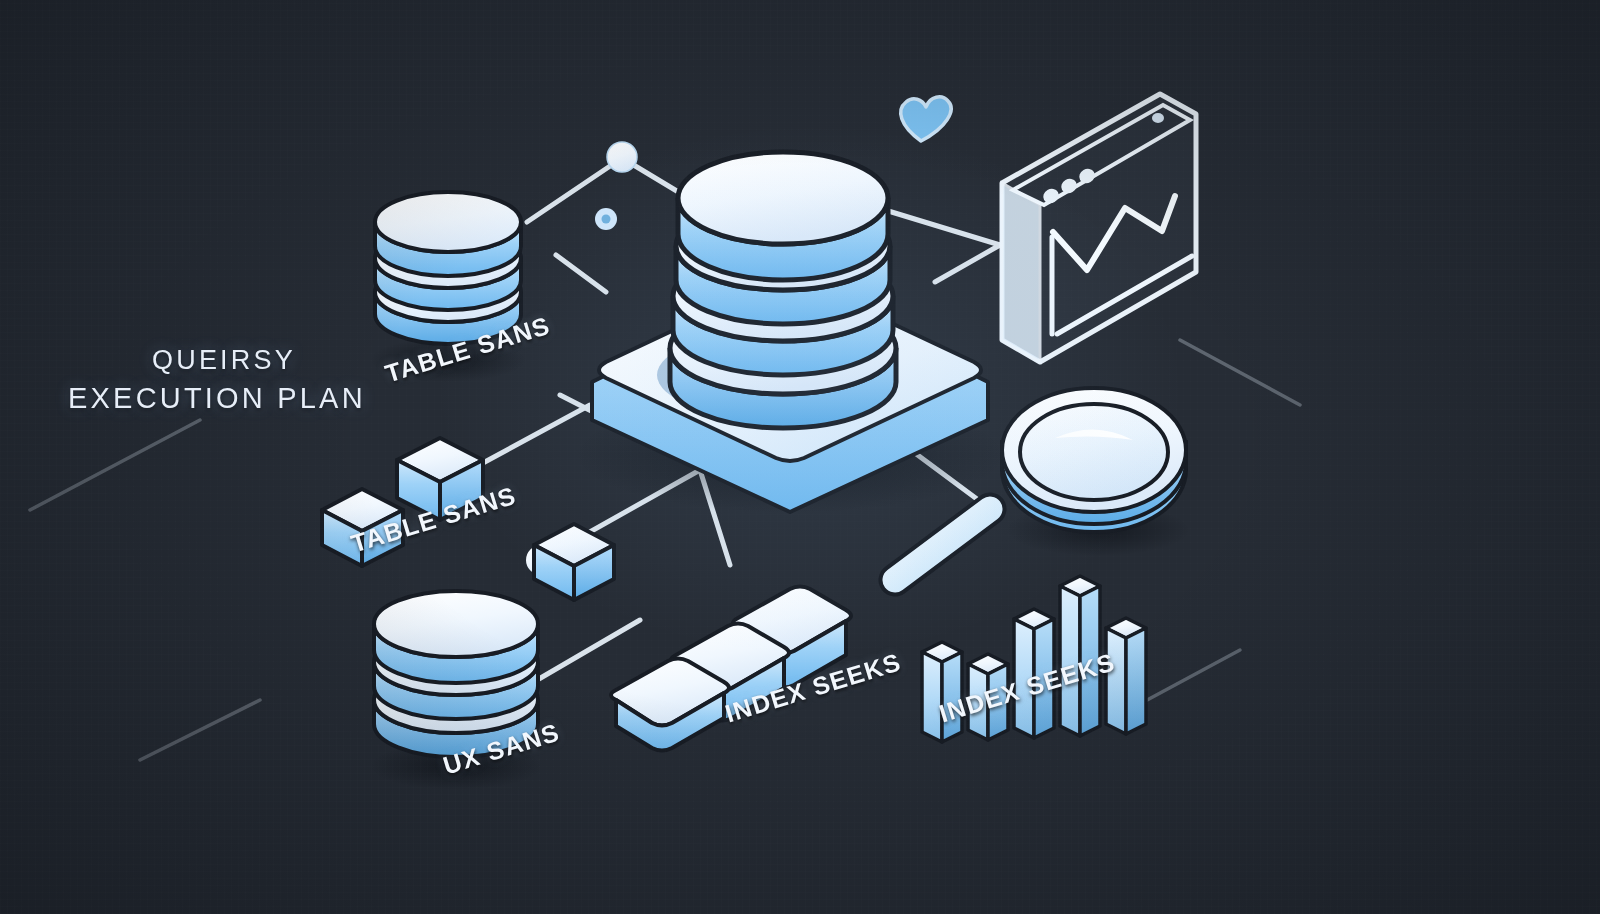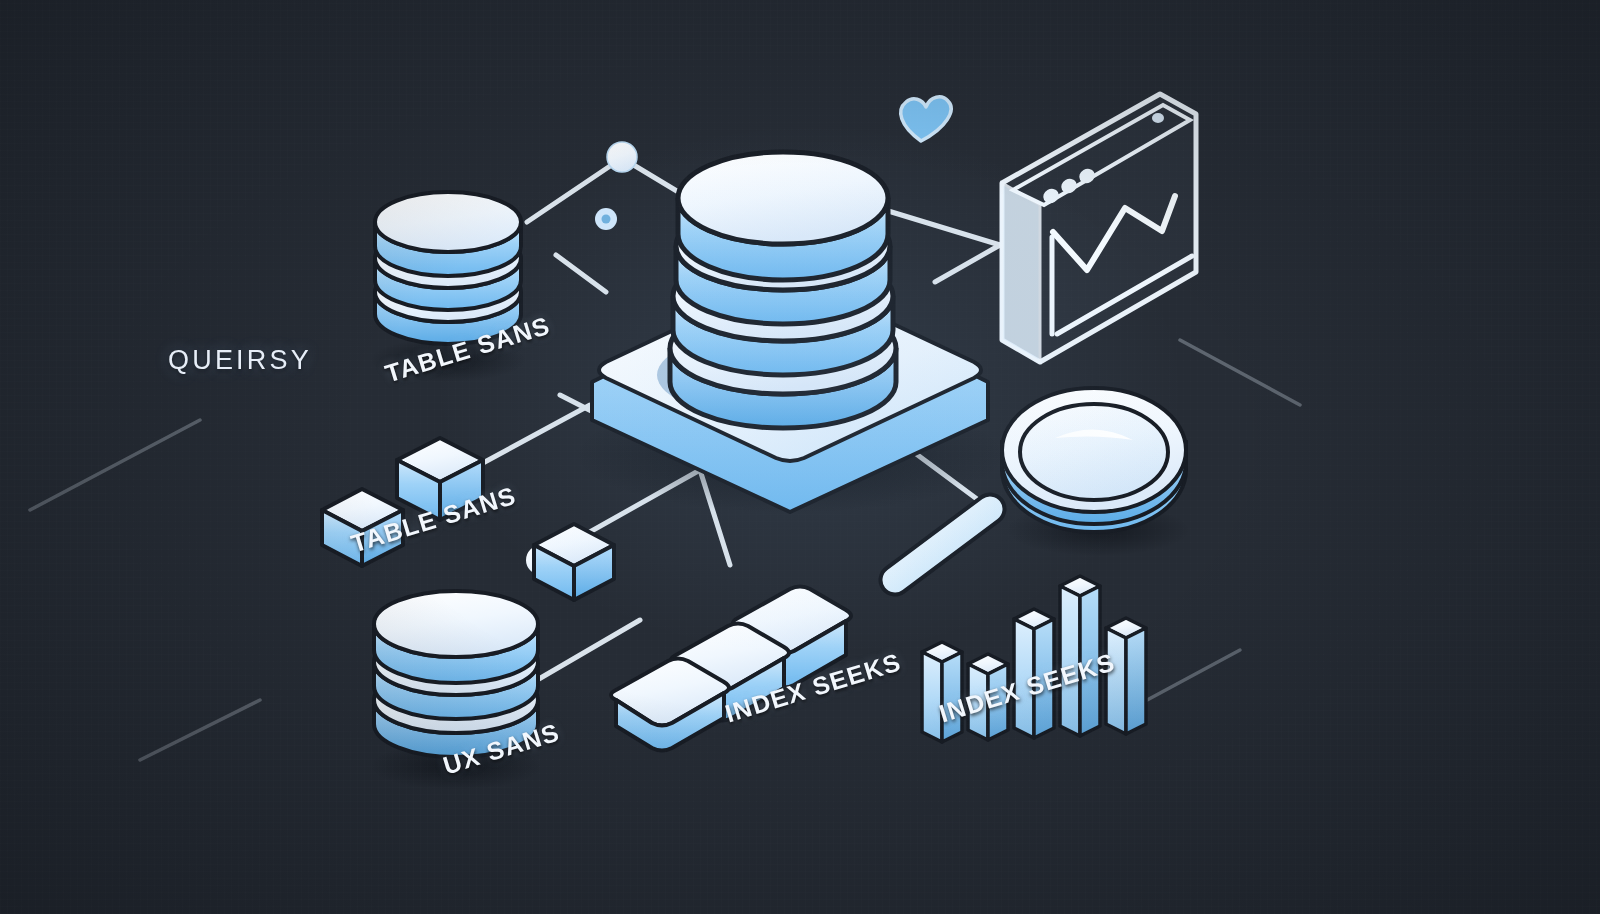--- a/index.html
+++ b/index.html
@@ -60,21 +60,21 @@
   }
 
   .title {
     position: absolute;
     color: #e7eef8;
     font-weight: 400;
     letter-spacing: 3.2px;
     white-space: nowrap;
     text-shadow: 0 0 14px rgba(160,200,245,.35), 0 2px 5px rgba(0,0,0,.6);
   }
-  #title-line-1 { left: 168px; top: 345px; font-size: 27px; }
+  #title-line-1 { left: 152px; top: 345px; font-size: 27px; }
   #title-line-2 { left: 68px;  top: 382px; font-size: 29px; }
 
   #label-table-scans-1 { left: 386px; top: 360px; font-size: 25px; transform: rotate(-17deg); transform-origin: left center; }
   #label-table-scans-2 { left: 352px; top: 530px; font-size: 25px; transform: rotate(-17deg); transform-origin: left center; }
   #label-ux-scans      { left: 444px; top: 752px; font-size: 25px; transform: rotate(-17deg); transform-origin: left center; }
   #label-index-seeks-1 { left: 726px; top: 700px; font-size: 25px; transform: rotate(-17deg); transform-origin: left center; }
   #label-index-seeks-2 { left: 940px; top: 700px; font-size: 25px; transform: rotate(-17deg); transform-origin: left center; }
 </style>
 </head>
 <body>
@@ -316,20 +316,21 @@
       </g>
     </g>
 
   </svg>
 
   <div class="texture"></div>
   <div class="glow"></div>
   <div class="vignette"></div>
 
   <div class="title" id="title-line-1">QUEIRSY</div>
+  <div class="title" id="title-line-2">EXECUTION PLAN</div>
 
   <div class="label" id="label-table-scans-1">TABLE SANS</div>
   <div class="label" id="label-table-scans-2">TABLE SANS</div>
   <div class="label" id="label-ux-scans">UX SANS</div>
   <div class="label" id="label-index-seeks-1">INDEX SEEKS</div>
   <div class="label" id="label-index-seeks-2">INDEX SEEKS</div>
 
 </div>
 
 </body></html>

